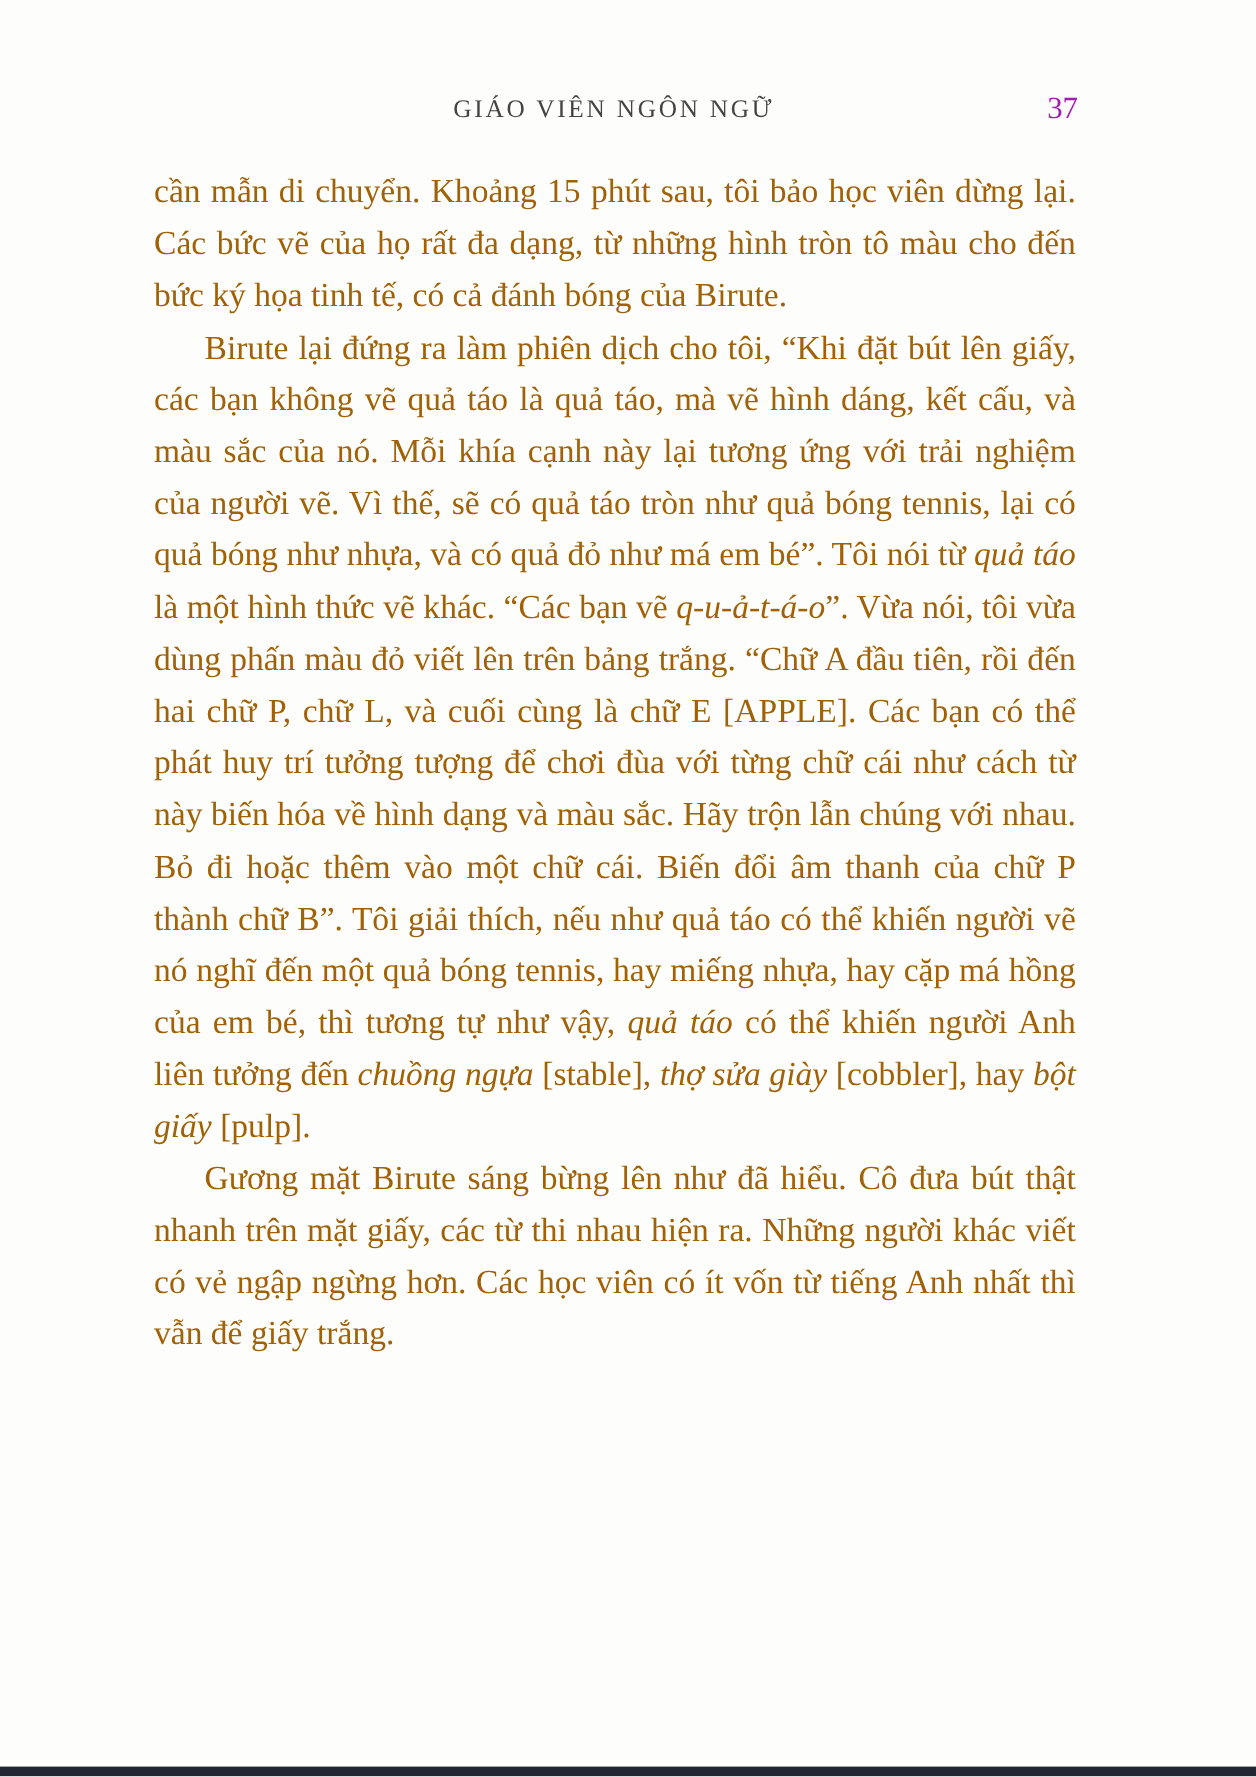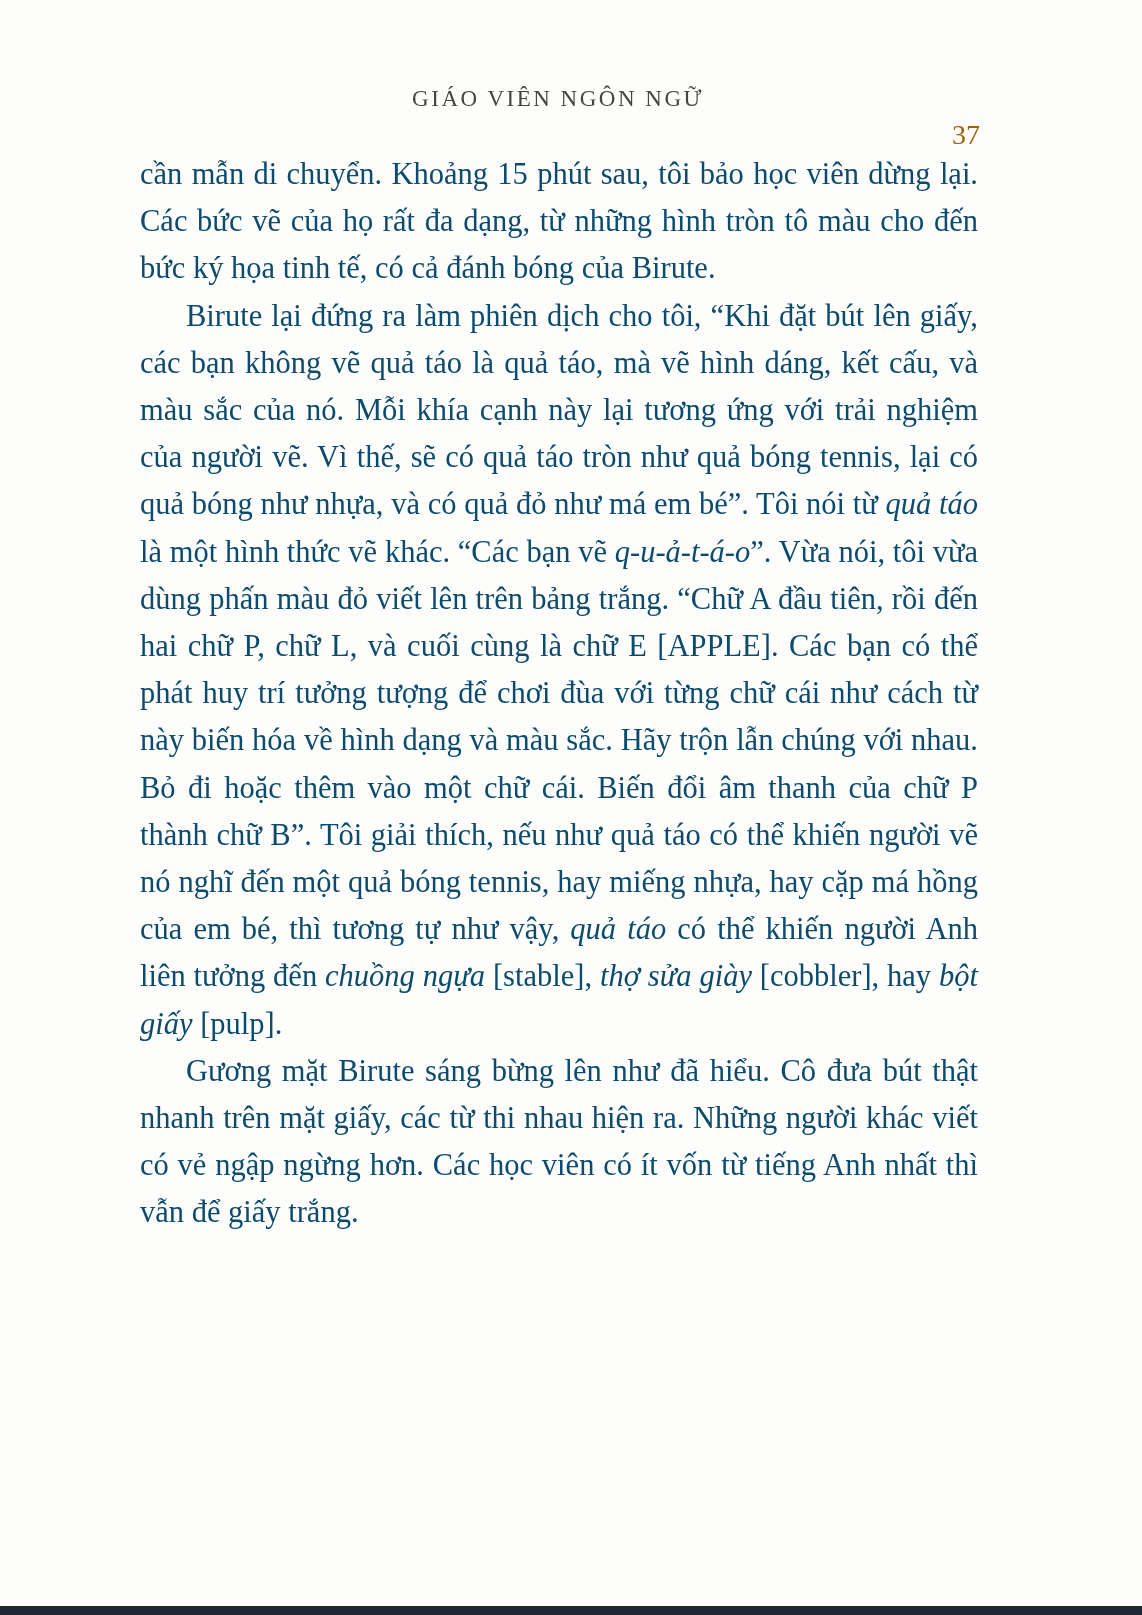--- a/index.html
+++ b/index.html
@@ -32,32 +32,31 @@
     font-size: 23px;
     letter-spacing: 2.5px;
     color: #454442;
     white-space: nowrap;
   }
   .page-number {
     position: absolute;
     right: -4px;
     top: -3px;
     font-size: 28px;
-    color: #a16207;
-    margin-top: 36px;
+    color: #a21caf;
   }
   .page-body {
     position: absolute;
     top: 151px;
     left: 140px;
     width: 838px;
     font-size: 30.5px;
     line-height: 47.2px;
     text-align: justify;
-    color: #0c4a6e;
+    color: #a16207;
   }
   .para {
     margin: 0;
     padding: 0;
   }
   .para.indent {
     text-indent: 46px;
   }
   .para em {
   }

